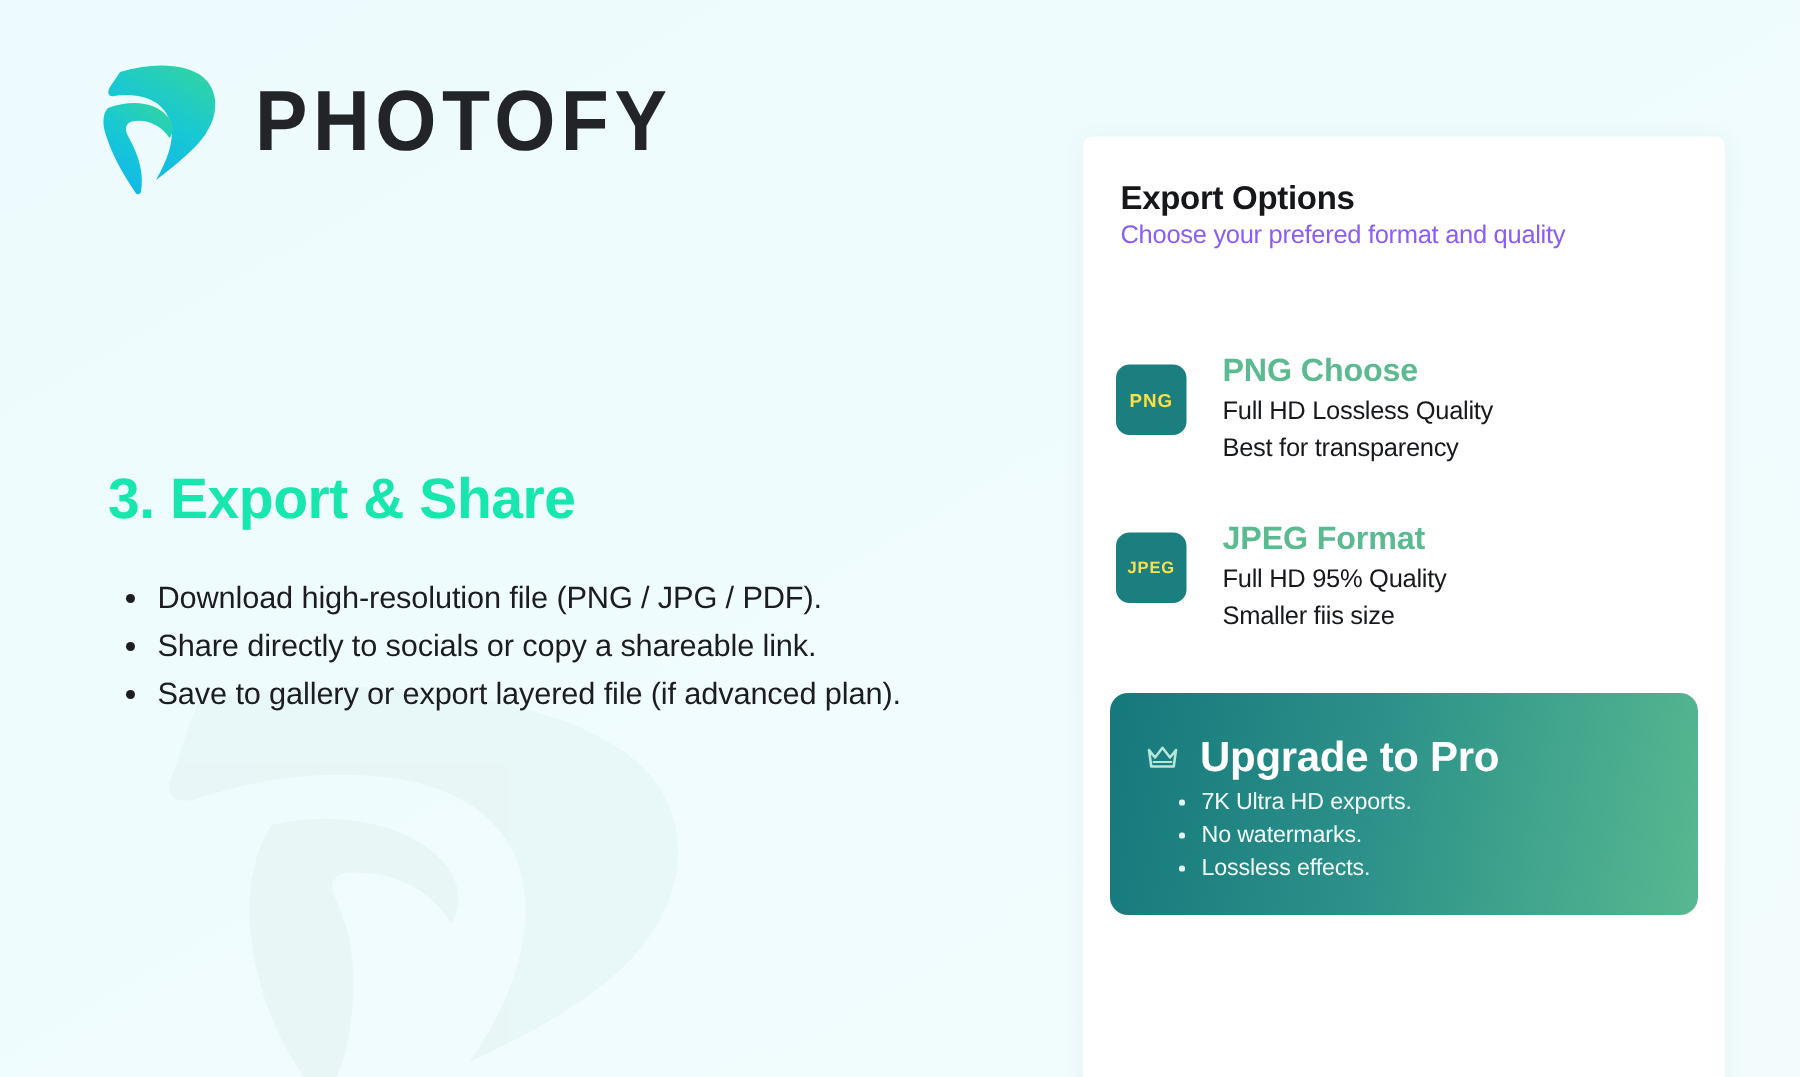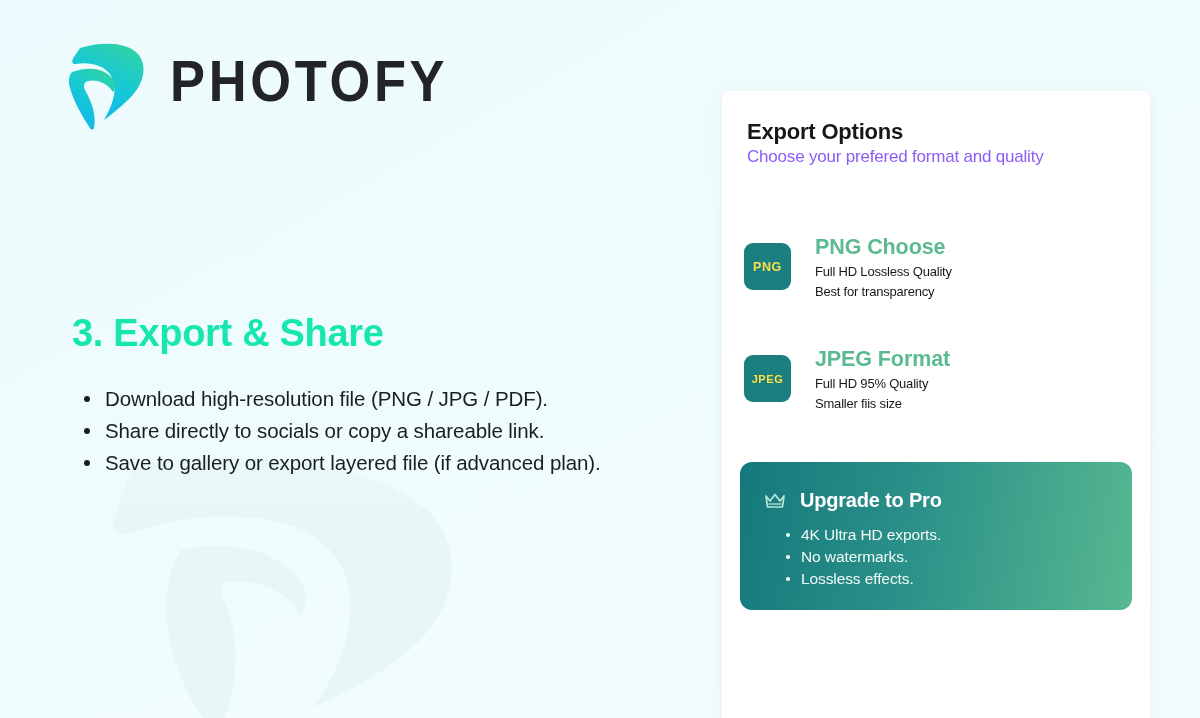--- a/index.html
+++ b/index.html
@@ -123,21 +123,21 @@
   .badge.small { font-size:11px; }
   .fmt-text { margin-left:24px; }
   .fmt-title {
     font-size:21.5px;
     font-weight:bold;
     color:#5cba90;
     letter-spacing:-0.1px;
     line-height:1.22;
   }
   .fmt-line {
-    font-size:13px;
+    font-size:17px;
     color:#17191c;
     line-height:1.22;
     margin-top:4px;
     letter-spacing:-0.2px;
   }
 
   
   .pro {
     position:absolute;
     left:18px; top:371px;
@@ -147,21 +147,21 @@
     color:#ffffff;
   }
   .pro-head {
     position:absolute;
     left:23px; top:27px;
     display:flex; align-items:center;
   }
   .crown-icon { width:24px; height:20px; flex:none; }
   .pro-title {
     margin-left:13px;
-    font-size:20px;
+    font-size:28px;
     font-weight:bold;
     letter-spacing:-0.2px;
   }
   .pro-list {
     position:absolute;
     left:44px; top:62px;
     list-style:none;
   }
   .pro-list li {
     position:relative;
@@ -249,19 +249,19 @@
 
   <div class="pro">
     <div class="pro-head">
       <svg class="crown-icon" viewBox="0 0 24 20">
         <path d="M3 5 L7 10 L12 3.5 L17 10 L21 5 L19.5 16 L4.5 16 Z" fill="none" stroke="#b9e6da" stroke-width="1.7" stroke-linejoin="round"></path>
         <line x1="5.5" y1="13" x2="18.5" y2="13" stroke="#b9e6da" stroke-width="1.3"></line>
       </svg>
       <div class="pro-title">Upgrade to Pro</div>
     </div>
     <ul class="pro-list">
-      <li>4K Ultra HD exports.</li>
+      <li>7K Ultra HD exports.</li>
       <li>No watermarks.</li>
       <li>Lossless effects.</li>
     </ul>
   </div>
 
 </div>
 
 </body></html>

